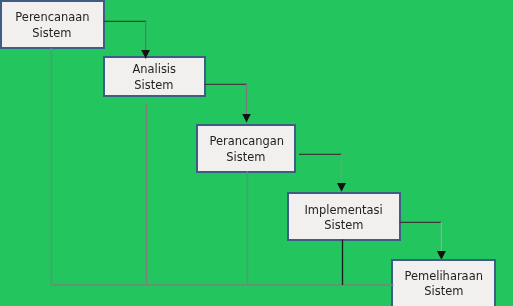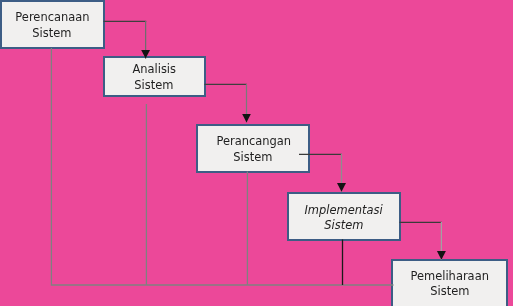--- a/index.html
+++ b/index.html
@@ -1,18 +1,18 @@
 <!DOCTYPE html>
 <html><head>
 <meta charset="utf-8">
 <style>
   html,body{margin:0;padding:0;background:#ffffff;}
   body{width:513px;height:306px;overflow:hidden;
        font-family:"DejaVu Sans",sans-serif;-webkit-font-smoothing:antialiased;}
-  #stage{position:relative;width:513px;height:306px;background:#ec4899;overflow:hidden;}
+  #stage{position:relative;width:513px;height:306px;background:#22c55e;overflow:hidden;}
   .node{position:absolute;box-sizing:border-box;z-index:1;
         background:#f1f0ef;border:2px solid #3d5d85;
         display:flex;flex-direction:column;align-items:center;justify-content:center;
         font-size:12.2px;color:#1f1f1f;line-height:15.6px;
         text-align:center;padding-top:2.6px;}
   .node span{display:block;transform:scaleX(0.94);}
   svg.wires{position:absolute;left:0;top:0;width:513px;height:306px;pointer-events:none;z-index:5;}
 </style>
 </head>
 <body>
@@ -42,25 +42,25 @@
       </g>
   </svg>
 <div class="node" style="left: 0px; top: 0px; width: 104.5px; height: 49.4px;">
       <span>Perencanaan</span>
       <span>Sistem</span>
     </div>
     <div class="node" style="left: 102.5px; top: 56px; width: 103.4px; height: 41px;">
       <span>Analisis</span>
       <span>Sistem</span>
     </div>
-    <div class="node" style="left: 196.3px; top: 124px; width: 114px; height: 48.8px;">
+    <div class="node" style="left: 196.3px; top: 124px; width: 100px; height: 48.8px;">
       <span>Perancangan</span>
       <span>Sistem</span>
     </div>
-    <div class="node" style="left: 286.5px; top: 192.2px; width: 114px; height: 49.3px; font-style: italic;">
+    <div class="node" style="left: 286.5px; top: 192.2px; width: 114px; height: 49.3px;">
       <span>Implementasi</span>
       <span>Sistem</span>
     </div>
-    <div class="node" style="left: 391.2px; top: 258.5px; width: 117px; height: 49px;">
+    <div class="node" style="left: 391.2px; top: 258.5px; width: 105px; height: 49px;">
       <span>Pemeliharaan</span>
       <span>Sistem</span>
     </div>
   </div>
 
 </body></html>

